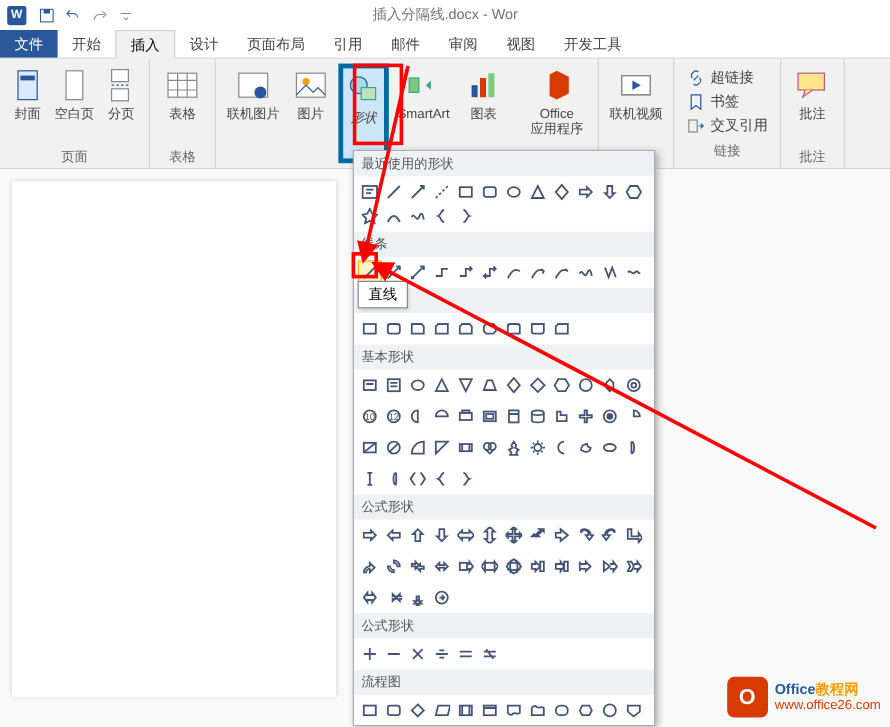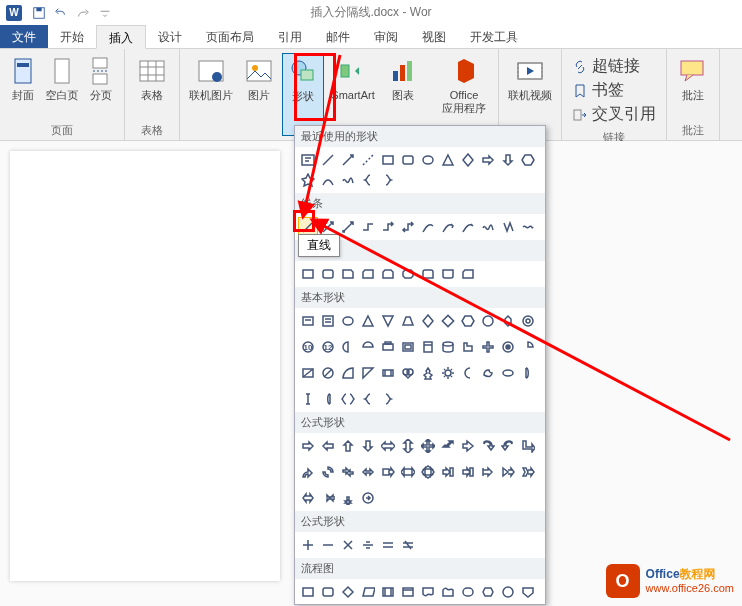--- a/index.html
+++ b/index.html
@@ -14,33 +14,33 @@
     .tabs { height:24px; background:#fff; display:flex; border-bottom:1px solid #d4d4d4; }
     .tab { padding:0 12px; font-size:12px; line-height:24px; color:#444; cursor:pointer; }
     .tab.file { background:#2a579a; color:#fff; }
     .tab.active { background:#f1f1f1; border-top:1px solid #d4d4d4; border-left:1px solid #d4d4d4; border-right:1px solid #d4d4d4; border-bottom:1px solid #f1f1f1; margin-bottom:-1px; color:#000000;text-align:right; }
     
     .ribbon { height:92px; background:#f1f1f1; display:flex; border-bottom:1px solid #d4d4d4; }
     .group { border-right:1px solid #d4d4d4; padding:4px 6px 2px; display:flex; flex-direction:column; height:100%; }
     .group-row { display:flex; gap:2px; flex:1; }
     .group-label { font-size:11px; color:#666; text-align:center; padding-top:2px; }
     .big-btn { display:flex; flex-direction:column; align-items:center; justify-content:flex-start; width:42px; padding:2px; cursor:pointer; }
-    .big-btn.active { background:#cde6f7; border:1px solid #0369a1; }
+    .big-btn.active { background:#cde6f7; border:4px solid #0369a1;font-style:italic; }
     .big-btn .ico { width:32px; height:32px; display:flex; align-items:center; justify-content:center; margin-bottom:2px; }
     .big-btn span { font-size:11px; color:#444; text-align:center; line-height:1.2; }
     .small-btns { display:flex; flex-direction:column; gap:1px; padding:2px; }
-    .small-btn { font-size:16px; color:#444; display:flex; align-items:center; gap:4px; padding:1px 2px; cursor:pointer; }
+    .small-btn { font-size:12px; color:#444; display:flex; align-items:center; gap:4px; padding:1px 2px; cursor:pointer; }
     .small-btn .ico-s { width:16px; height:16px; display:flex; align-items:center; justify-content:center; }
     
     .shapes-panel { position:absolute; left:294px; top:125px; width:252px; background:#fff; border:1px solid #aab; box-shadow:2px 2px 6px rgba(0,0,0,0.3); font-size:11px; max-height:480px; overflow-y:auto; }
     .shapes-panel::-webkit-scrollbar { width:17px; }
     .shapes-panel::-webkit-scrollbar-track { background:#f0f0f0; border-left:1px solid #ddd; }
     .shapes-panel::-webkit-scrollbar-thumb { background:#c1c1c1; border:1px solid #a0a0a0; }
     .cat-header { background:#eef2f5; padding:3px 6px; color:#555; font-size:11px; }
-    .shape-grid { display:flex; flex-wrap:wrap; padding:3px;font-weight:bold; }
+    .shape-grid { display:flex; flex-wrap:wrap; padding:3px; }
     .shape-cell { width:20px; height:20px; display:flex; align-items:center; justify-content:center; cursor:pointer; color:#446; }
     .shape-cell svg { width:14px; height:14px; stroke:#445577; stroke-width:1.5; fill:none; }
     .shape-cell.selected { border:1px solid #f7b500; background:#fff2c8; }
     
     .tooltip { position:absolute; left:298px; top:234px; background:#fff; border:1px solid #888; padding:2px 8px; font-size:12px; box-shadow:1px 1px 3px rgba(0,0,0,0.2); z-index:20; }
     
     .red-box-shapes { position:absolute; left:294px; top:53px; width:42px; height:68px; border:3px solid #ff0000; z-index:30; pointer-events:none; }
     .red-box-line { position:absolute; left:293px; top:210px; width:22px; height:22px; border:3px solid #ff0000; z-index:30; pointer-events:none; }
     .anno-svg { position:absolute; left:0; top:0; width:742px; height:606px; z-index:29; pointer-events:none; }
     

